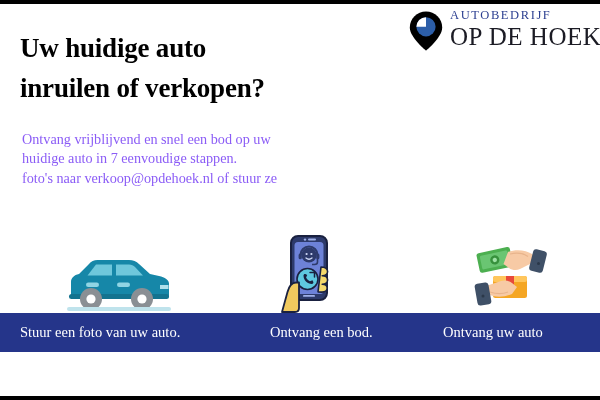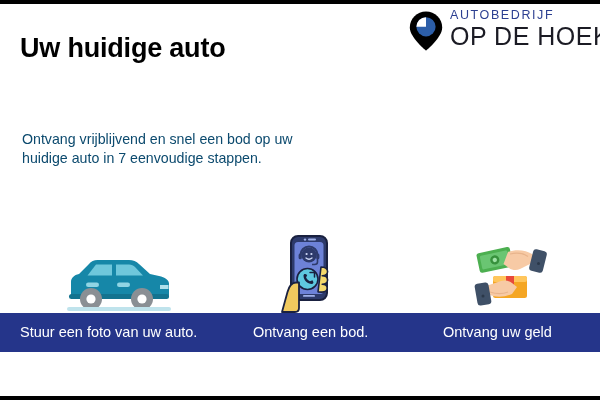--- a/index.html
+++ b/index.html
@@ -9,20 +9,21 @@
   }
   body {
     font-family: "Liberation Sans", sans-serif;
   }
   #ad {
     position: relative;
     width: 600px;
     height: 400px;
     background: #ffffff;
     overflow: hidden;
+    font-family: Liberation Serif, serif;
   }
 
   
   .edge-bar {
     position: absolute;
     left: 0;
     width: 600px;
     background: #000000;
   }
   .edge-bar.top { top: 0; height: 4px; }
@@ -77,21 +78,21 @@
   }
   .headline div { white-space: nowrap; }
 
   
   .body-copy {
     position: absolute;
     left: 22px;
     top: 130px;
     width: 340px;
     font-size: 14.2px;
-    color: #0c4a6e;
+    color: #8b5cf6;
     line-height: 19.4px;
   }
   .body-copy div { white-space: nowrap; }
 
   
   .illus-row {
     position: absolute;
     left: 0;
     top: 232px;
     width: 600px;
@@ -115,21 +116,21 @@
     background: #25358a;
   }
   .caption {
     position: absolute;
     top: 11px;
     font-size: 14.5px;
     color: #ffffff;
     white-space: nowrap;
   }
   .caption.c1 { left: 20px; }
-  .caption.c2 { left: 253px; }
+  .caption.c2 { left: 270px; }
   .caption.c3 { left: 443px; }
 </style>
 </head>
 <body>
 
 <div id="ad">
 
   <div class="edge-bar top"></div>
 
   <div class="logo">
@@ -141,25 +142,27 @@
       </svg>
     </span>
     <div class="logo-text">
       <div class="logo-line1">AUTOBEDRIJF</div>
       <div class="logo-line2">OP DE HOEK</div>
     </div>
   </div>
 
   <div class="headline">
     <div>Uw huidige auto</div>
+    <div>inruilen of verkopen?</div>
   </div>
 
   <div class="body-copy">
     <div>Ontvang vrijblijvend en snel een bod op uw</div>
     <div>huidige auto in 7 eenvoudige stappen.</div>
+    <div>foto's naar verkoop@opdehoek.nl of stuur ze</div>
   </div>
 
   <div class="illus-row">
 
     <span class="illus car">
       <svg width="120" height="62" viewBox="0 0 120 62">
         <path d="M16 46 L16 30 C16 26 19 23 24 22 L34 12 C36 9.5 39 8 42.5 8 L74 8 C78 8 81.5 9.5 84 12 L95 22 L104 24 C110 25.3 114 28 114 31.5 L114 43 C114 45 112.5 46.5 110.5 46.5 L100 46.5 L20 46.5 Z" fill="#1687a8"></path>
         <path d="M41 12.5 L57 12.5 L57 23.5 L32.5 23.5 Z" fill="#7fd2e4" opacity="0.85"></path>
         <path d="M61 12.5 L74 12.5 C76.5 12.5 78.5 13.4 80 15 L88 23.5 L61 23.5 Z" fill="#7fd2e4" opacity="0.85"></path>
         <rect x="31" y="30.5" width="13" height="4.5" rx="2.2" fill="#9fdeea" opacity="0.9"></rect>
@@ -225,18 +228,18 @@
         <rect x="8" y="45" width="14" height="22" rx="3" fill="#3f5067" transform="rotate(-10 15 56)"></rect>
         <circle cx="15" cy="58" r="1.5" fill="#2b3849"></circle>
       </svg>
     </span>
 
   </div>
 
   <div class="banner">
     <span class="caption c1">Stuur een foto van uw auto.</span>
     <span class="caption c2">Ontvang een bod.</span>
-    <span class="caption c3">Ontvang uw geld</span>
+    <span class="caption c3">Ontvang uw auto</span>
   </div>
 
   <div class="edge-bar bottom"></div>
 
 </div>
 
 </body></html>

